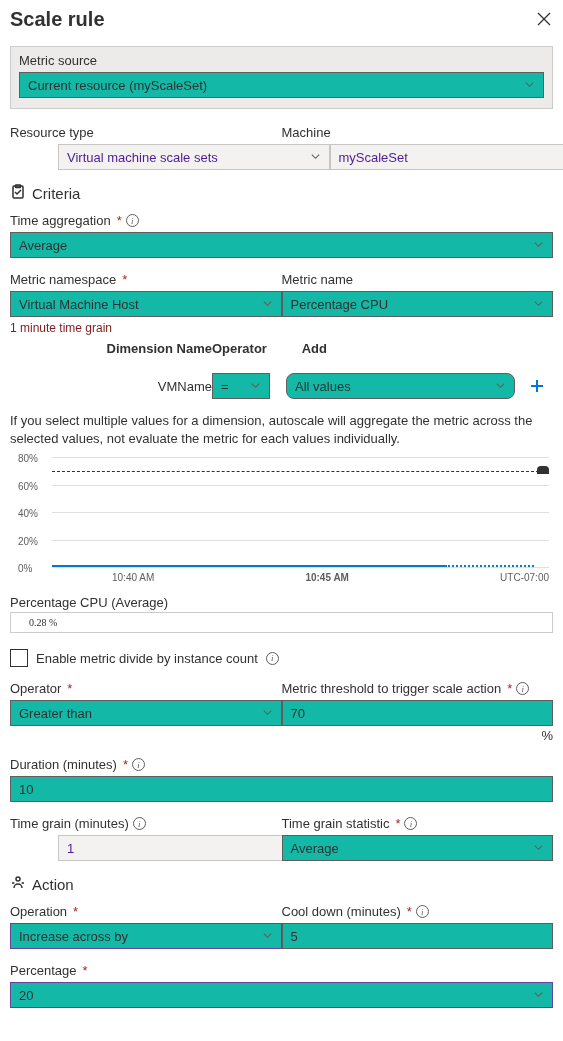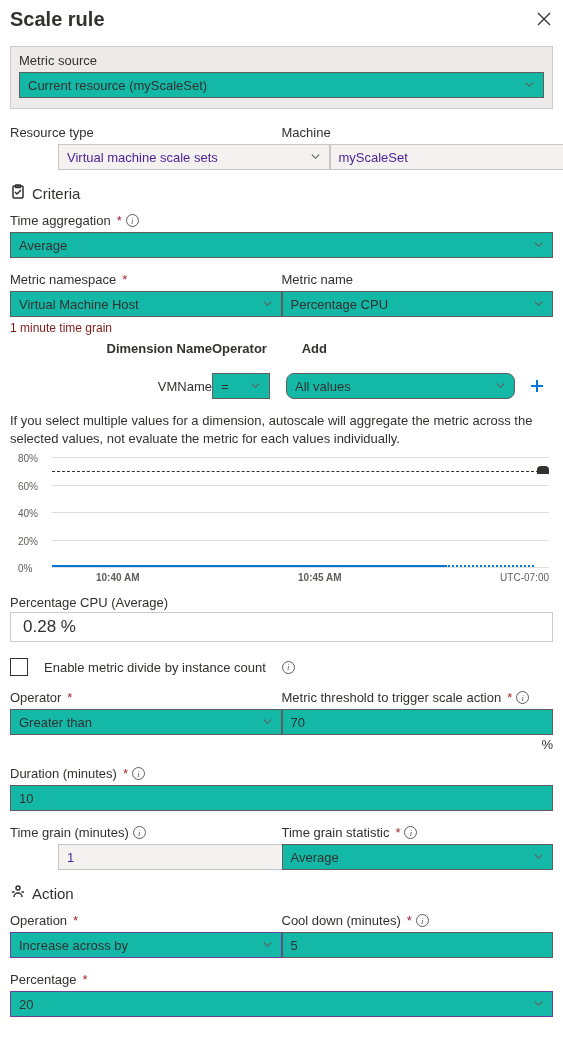--- a/index.html
+++ b/index.html
@@ -176,33 +176,34 @@
     border-radius: 4px 4px 0 0;
   }
   .xaxis {
     position: absolute;
     left: 42px; right: 4px; bottom: 4px;
     display: flex;
     justify-content: space-between;
     font-size: 10px;
     color: #605e5c;
   }
-  .xaxis span:nth-child(1) { margin-left: 44px; font-weight: bold; }
+  .xaxis span:nth-child(1) { margin-left: 60px; }
   .xaxis span:nth-child(2) { margin-right: 0; font-weight: bold; }
   .cpu-summary { margin-top: 4px; }
   .cpu-summary-label { font-size: 13px; margin-bottom: 2px; }
   .cpu-summary-val {
     border: 1px solid #cccccc;
-    padding: 4px 12px;
-    font-size: 17px;
+    padding: 4px 18px;
+    font-size: 10px;
+    font-family: Liberation Serif, serif;
   }
   .checkbox-row {
     display: flex;
     align-items: center;
-    gap: 16px;
+    gap: 8px;
     margin: 16px 0 14px 0;
   }
   .checkbox {
     width: 18px; height: 18px;
     border: 1px solid #323130;
     background: #fff;
     cursor: pointer;
   }
   .percent-mark {
     text-align: right;

